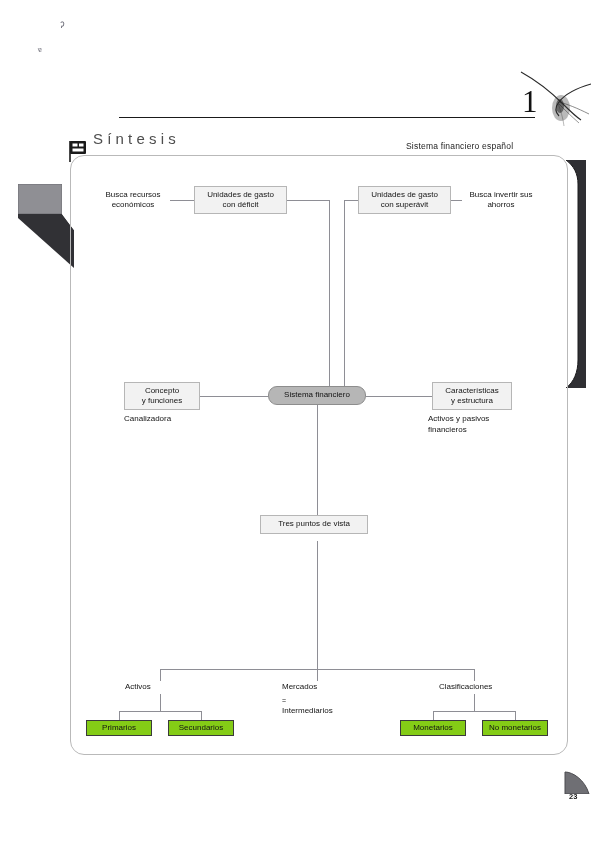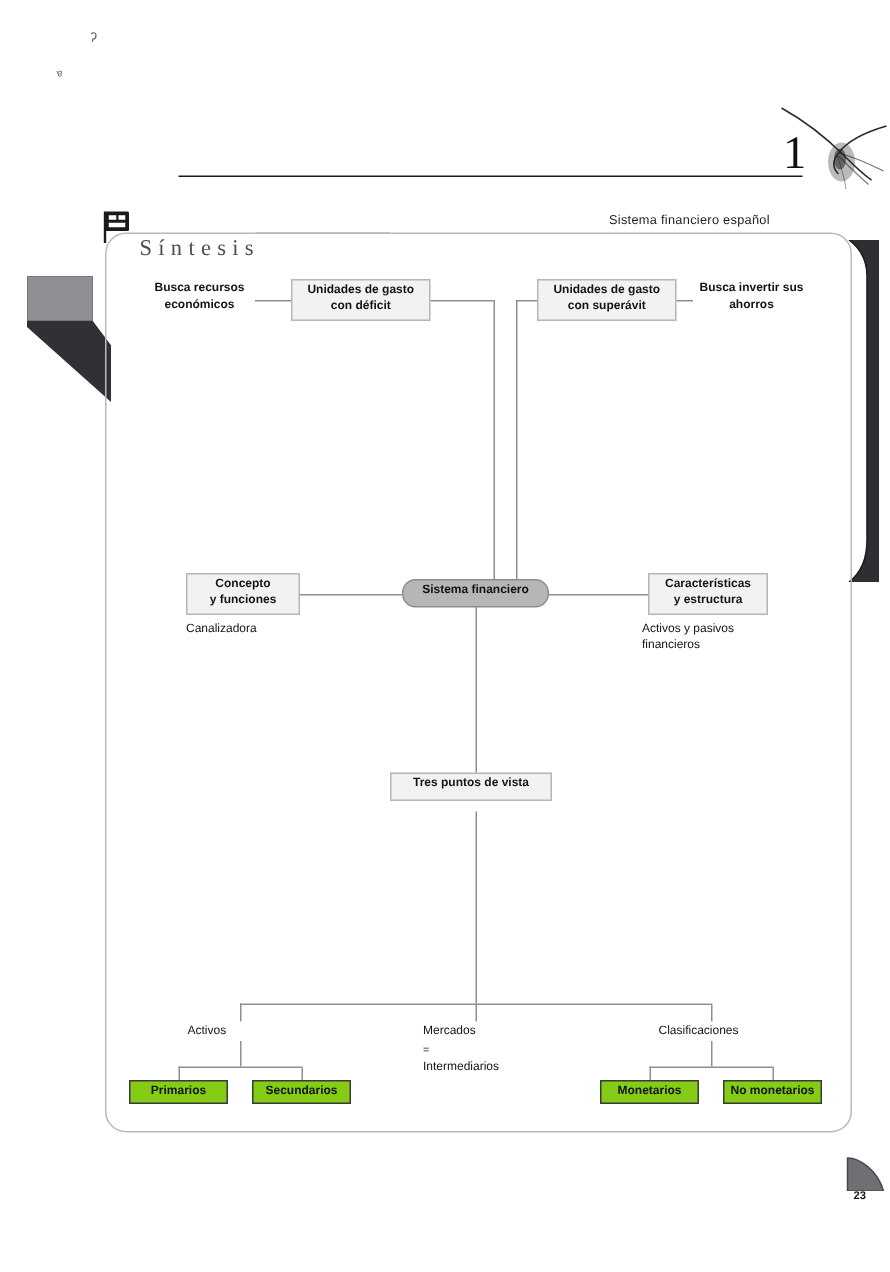--- a/index.html
+++ b/index.html
@@ -36,44 +36,44 @@
 
   
   .ribbon{position:absolute;left:18px;top:184px;width:60px;height:84px;}
 
   
   .rtab{position:absolute;left:556px;top:160px;width:30px;height:228px;}
 
   
   .sec-icon{position:absolute;left:66px;top:140px;width:22px;height:22px;}
   .sec-title{
-    position:absolute;left:93px;top:158px;
+    position:absolute;left:93px;top:130px;
     font-size:15px;letter-spacing:4.2px;color:#4d4d4d;
-    font-family:Liberation Serif, serif;
+    font-family:Liberation Sans, sans-serif;
     text-align:right;
   }
   .sec-rule{
     position:absolute;left:170px;top:155px;width:90px;height:1px;
     background:#9a9a9a;
   }
 
   
   .panel{
     position:absolute;left:70px;top:155px;width:496px;height:598px;
     border:1px solid #b9b9b9;border-radius:14px;background:transparent;
   }
 
   
   .box{
     position:absolute;
     background:#f2f2f2;border:1px solid #b6b6b6;
     font-size:8px;line-height:10.5px;text-align:center;
     color:#141414;
-    display:flex;align-items:flex-start;justify-content:center;
-    box-sizing:border-box;padding:1px 2px;font-weight:bold;
+    display:flex;align-items:center;justify-content:center;
+    box-sizing:border-box;padding:1px 2px;
   }
   .box.plain{background:transparent;border:none;}
   .box.outline{background:#84cc16;border:1px solid #3a3a3a;}
   .box.center{
     background:#b6b6b6;border:1px solid #8d8d8d;border-radius:9px;
     color:#111;
   }
   .lbl{
     position:absolute;font-size:8px;line-height:10.5px;text-align:left;
     color:#141414;

